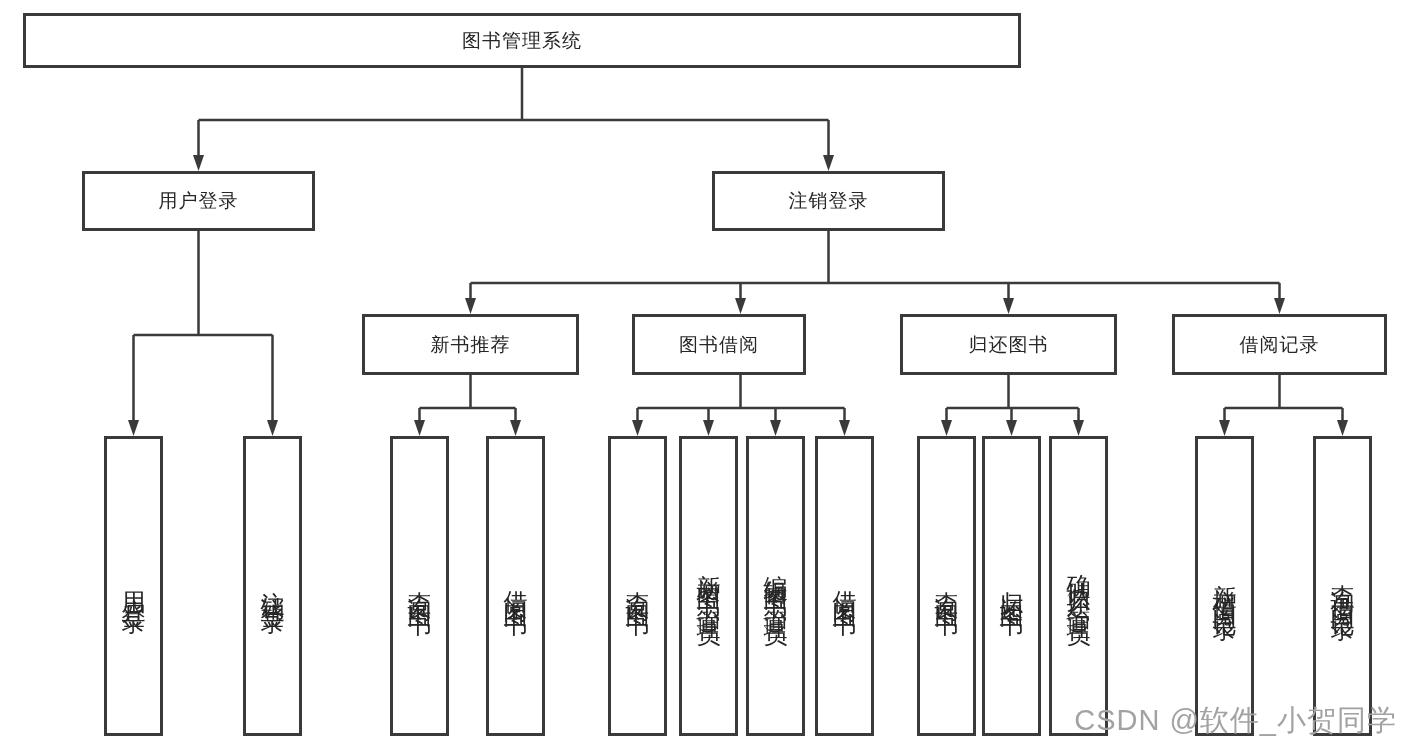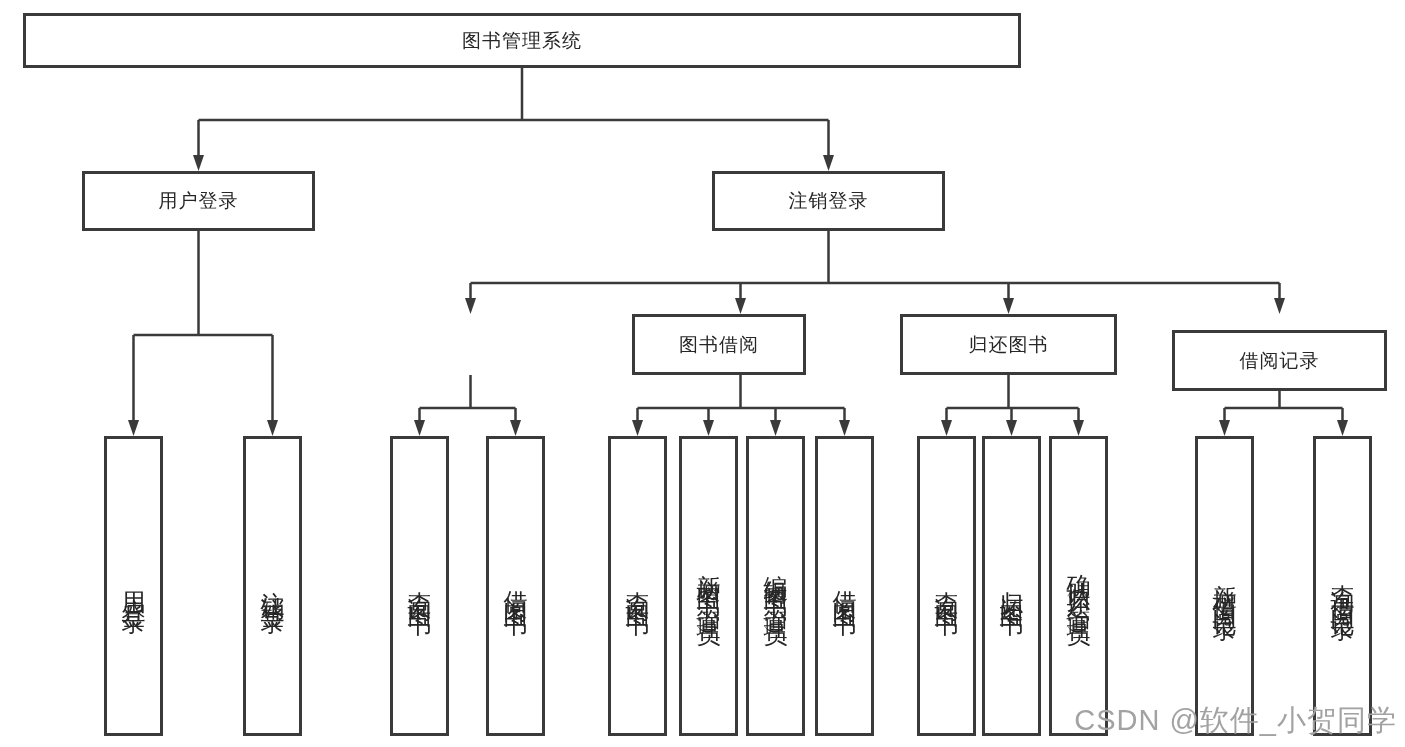--- a/index.html
+++ b/index.html
@@ -104,27 +104,30 @@
     <span class="lbl-h">图书管理系统</span>
   </div>
 
   <div class="node" style="left:82px; top:171px; width:233px; height:60px;">
     <span class="lbl-h">用户登录</span>
   </div>
   <div class="node" style="left:712px; top:171px; width:233px; height:60px;">
     <span class="lbl-h">注销登录</span>
   </div>
 
+  <div class="node" style="left:362px; top:314px; width:217px; height:61px;">
+    <span class="lbl-h">新书推荐</span>
+  </div>
   <div class="node" style="left:632px; top:314px; width:174px; height:61px;">
     <span class="lbl-h">图书借阅</span>
   </div>
   <div class="node" style="left:900px; top:314px; width:217px; height:61px;">
     <span class="lbl-h">归还图书</span>
   </div>
-  <div class="node" style="left:1172px; top:314px; width:215px; height:61px;margin-top:16px;">
+  <div class="node" style="left:1172px; top:314px; width:215px; height:61px;">
     <span class="lbl-h">借阅记录</span>
   </div>
 
   <div class="node" style="left:104px; top:436px; width:59px; height:300px;">
     <span class="lbl-v">用户登录</span>
   </div>
   <div class="node" style="left:243px; top:436px; width:59px; height:300px;">
     <span class="lbl-v">注销登录</span>
   </div>
 

